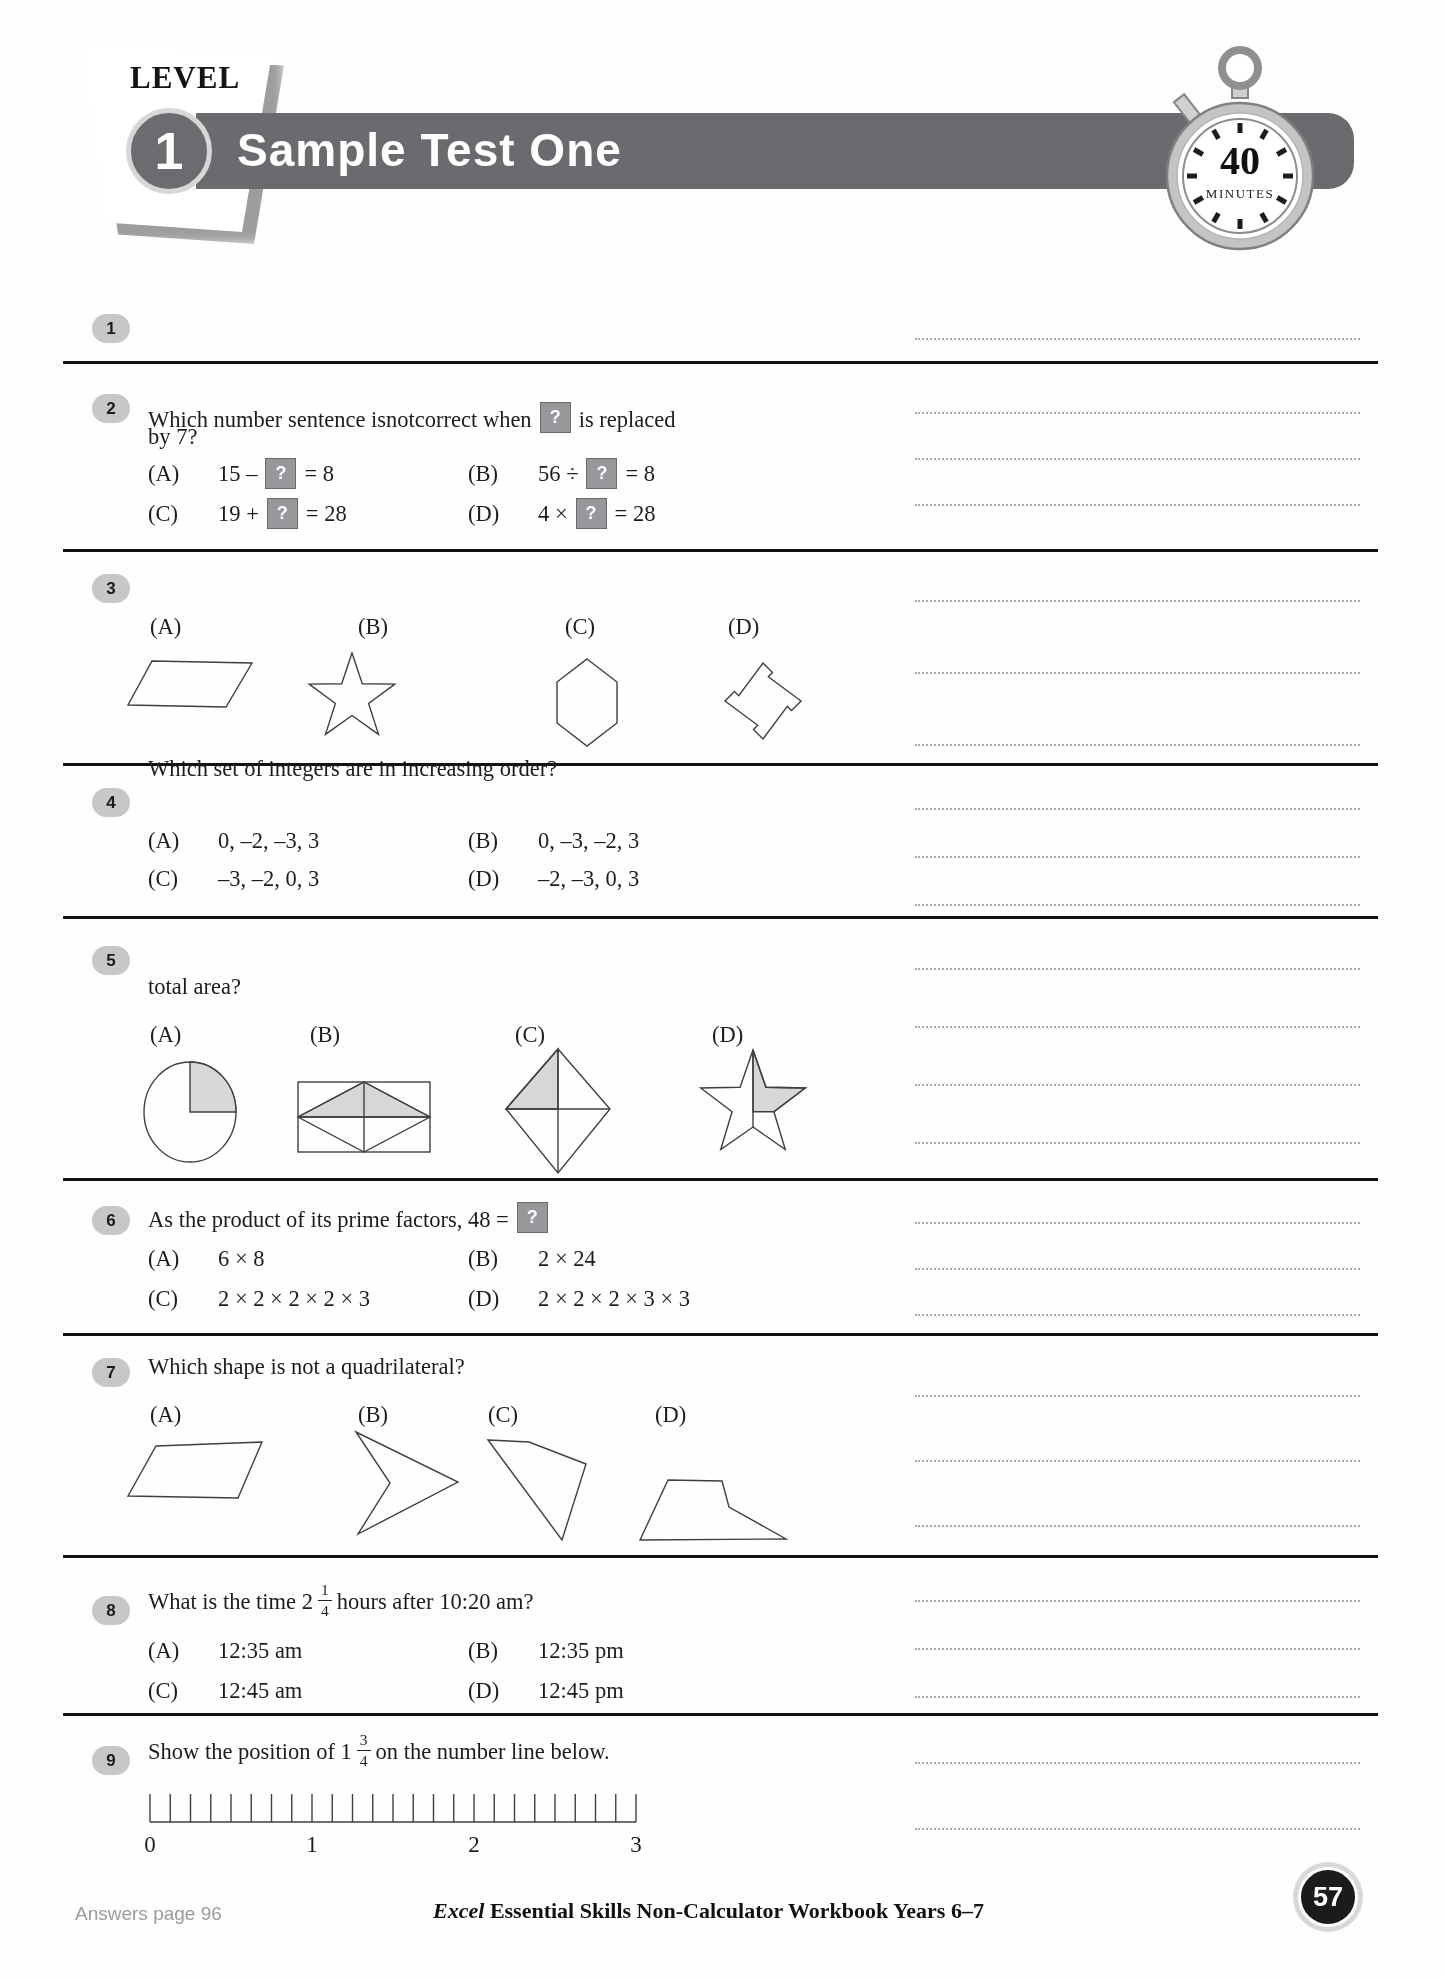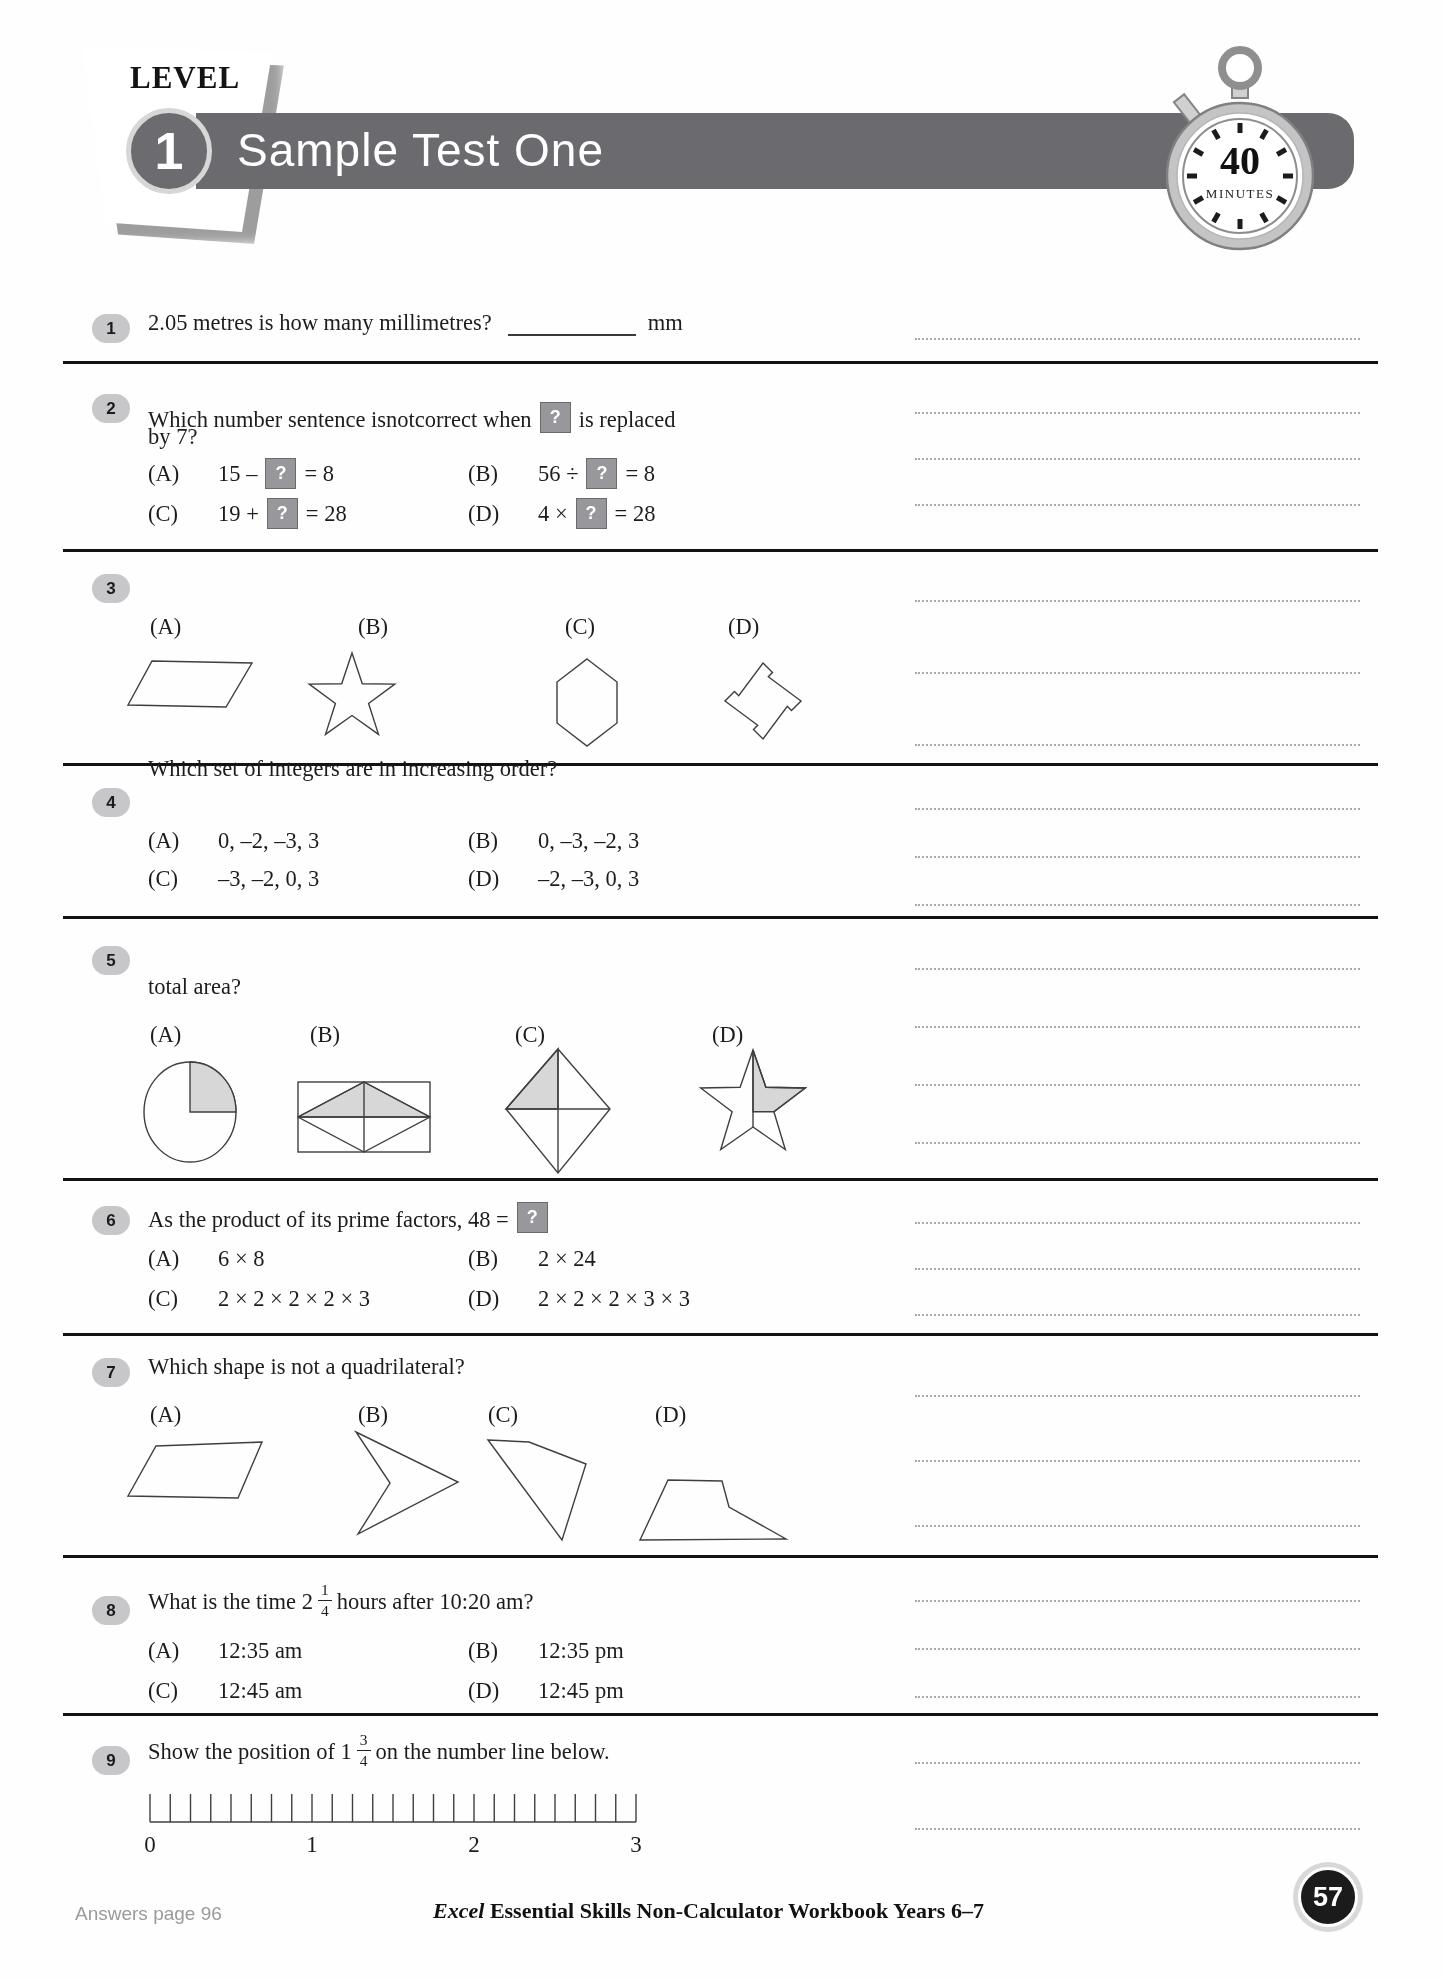--- a/index.html
+++ b/index.html
@@ -2,21 +2,21 @@
 <html><head>
 <meta charset="utf-8">
 <style>
   html,body{margin:0;padding:0;background:#e8e8e8;}
   .page{position:relative;width:1445px;height:1978px;background:#fefefe;margin:0 auto;
         font-family:"Liberation Serif",serif;color:#1c1c1c;overflow:hidden;}
   
   .banner{position:absolute;left:196px;top:113px;width:1158px;height:76px;background:#6b6b6f;
           border-radius:0 26px 26px 0;z-index:2;}
   .banner-title{position:absolute;left:41px;top:0;height:59px;line-height:74px;color:#fff;
-          font-family:"Liberation Sans",sans-serif;font-weight:normal;font-size:46px;letter-spacing:1px;}
+          font-family:"Liberation Sans",sans-serif;font-weight:bold;font-size:46px;letter-spacing:1px;}
   .tag-shadow{position:absolute;left:84px;top:54px;width:200px;height:190px;background:rgba(0,0,0,.38);
           clip-path:polygon(5% 2%,100% 6%,85% 100%,17% 95%);filter:blur(6px);z-index:0;}
   .tag{position:absolute;left:72px;top:42px;width:200px;height:190px;background:#fff;
           clip-path:polygon(5% 2%,100% 6%,85% 100%,17% 95%);z-index:1;}
   .level-label{position:absolute;left:130px;top:60px;font-family:"Liberation Serif",serif;
           font-weight:bold;font-size:31px;letter-spacing:1px;color:#141414;z-index:3;}
   .level-circle{position:absolute;left:126px;top:108px;width:86px;height:86px;border-radius:50%;
           background:#6c6c70;border:5px solid #d7d7d7;box-sizing:border-box;display:flex;
           align-items:center;justify-content:center;z-index:4;
           font-family:"Liberation Sans",sans-serif;font-weight:bold;font-size:52px;color:#fff;}
@@ -90,25 +90,20 @@
       <line x1="44.1" y1="158.5" x2="52.8" y2="153.5"></line>
         <line x1="127.2" y1="110.5" x2="135.9" y2="105.5"></line>
       <line x1="63.5" y1="177.9" x2="68.5" y2="169.2"></line>
         <line x1="111.5" y1="94.8" x2="116.5" y2="86.1"></line>
     </g>
     <text x="90" y="130" text-anchor="middle" font-family="Liberation Serif, serif" font-weight="bold" font-size="40" fill="#111">40</text>
     <text x="90" y="154" text-anchor="middle" font-family="Liberation Serif, serif" font-size="13" letter-spacing="1.5" fill="#222">MINUTES</text>
   </svg>
 
   <div class="qnum" style="top:314px">1</div>
-  <div class="qtext" style="top:310px;display:flex;align-items:flex-end">
-    <span>2.05 metres is how many millimetres?</span>
-      <span class="blank"></span>
-      <span>mm</span>
-  </div>
   <div class="rule" style="top:361px"></div>
 
   <div class="qnum" style="top:394px">2</div>
   <div class="qtext" style="top:402px;display:flex;align-items:flex-end">
     <span>Which number sentence is </span>
       <b>not</b>
       <span> correct when</span>
     <span class="qbox">?</span>
     <span>is replaced</span>
   </div>

